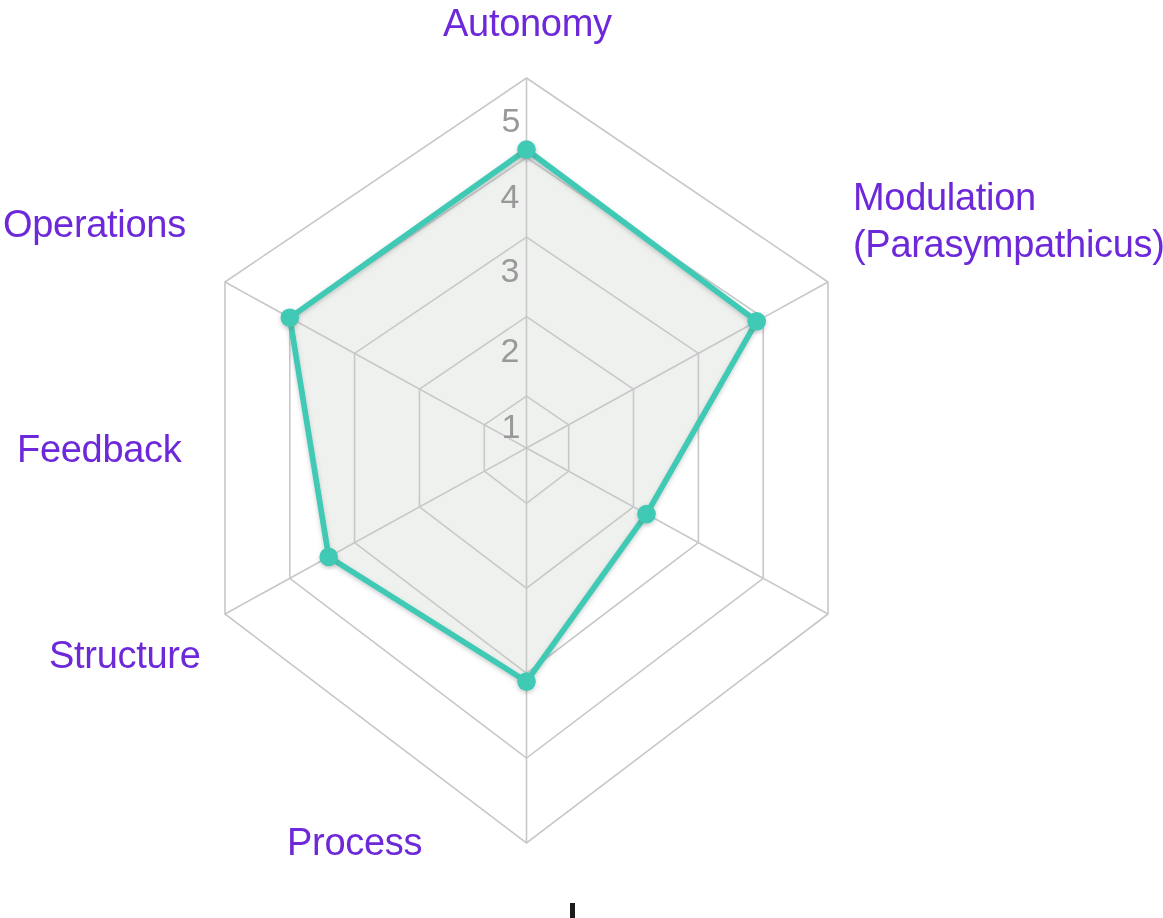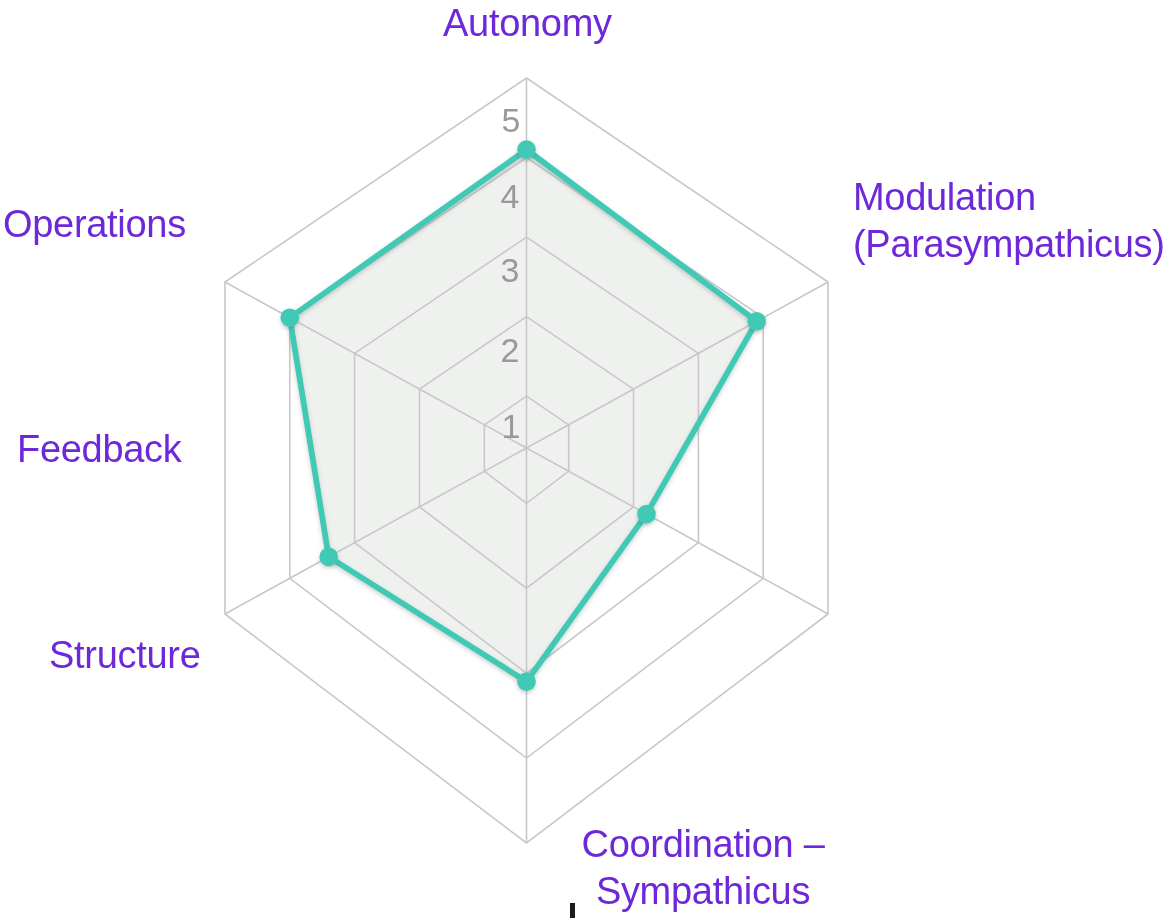--- a/index.html
+++ b/index.html
@@ -61,22 +61,21 @@
       <circle cx="756.7" cy="321.3" r="9.3" fill="#3FC9B4" filter="url(#sh)"></circle>
       <circle cx="646.5" cy="514.1" r="9.3" fill="#3FC9B4" filter="url(#sh)"></circle>
       <circle cx="526.5" cy="681.6" r="9.3" fill="#3FC9B4" filter="url(#sh)"></circle>
       <circle cx="328.7" cy="556.9" r="9.3" fill="#3FC9B4" filter="url(#sh)"></circle>
       <circle cx="289.8" cy="317.7" r="9.3" fill="#3FC9B4" filter="url(#sh)"></circle>
     </svg>
 
   <div class="axis-label lbl-autonomy">Autonomy</div>
   <div class="axis-label lbl-modulation">Modulation
 (Parasympathicus)</div>
-  <div class="axis-label lbl-coordination">Coordination –
-Sympathicus</div>
+  <div class="axis-label lbl-process">Process</div>
   <div class="axis-label lbl-structure">Structure</div>
   <div class="axis-label lbl-feedback">Feedback</div>
   <div class="axis-label lbl-operations">Operations</div>
 
   <div class="tick-label tick-0">5</div>
   <div class="tick-label tick-1">4</div>
   <div class="tick-label tick-2">3</div>
   <div class="tick-label tick-3">2</div>
   <div class="tick-label tick-4">1</div>
 

